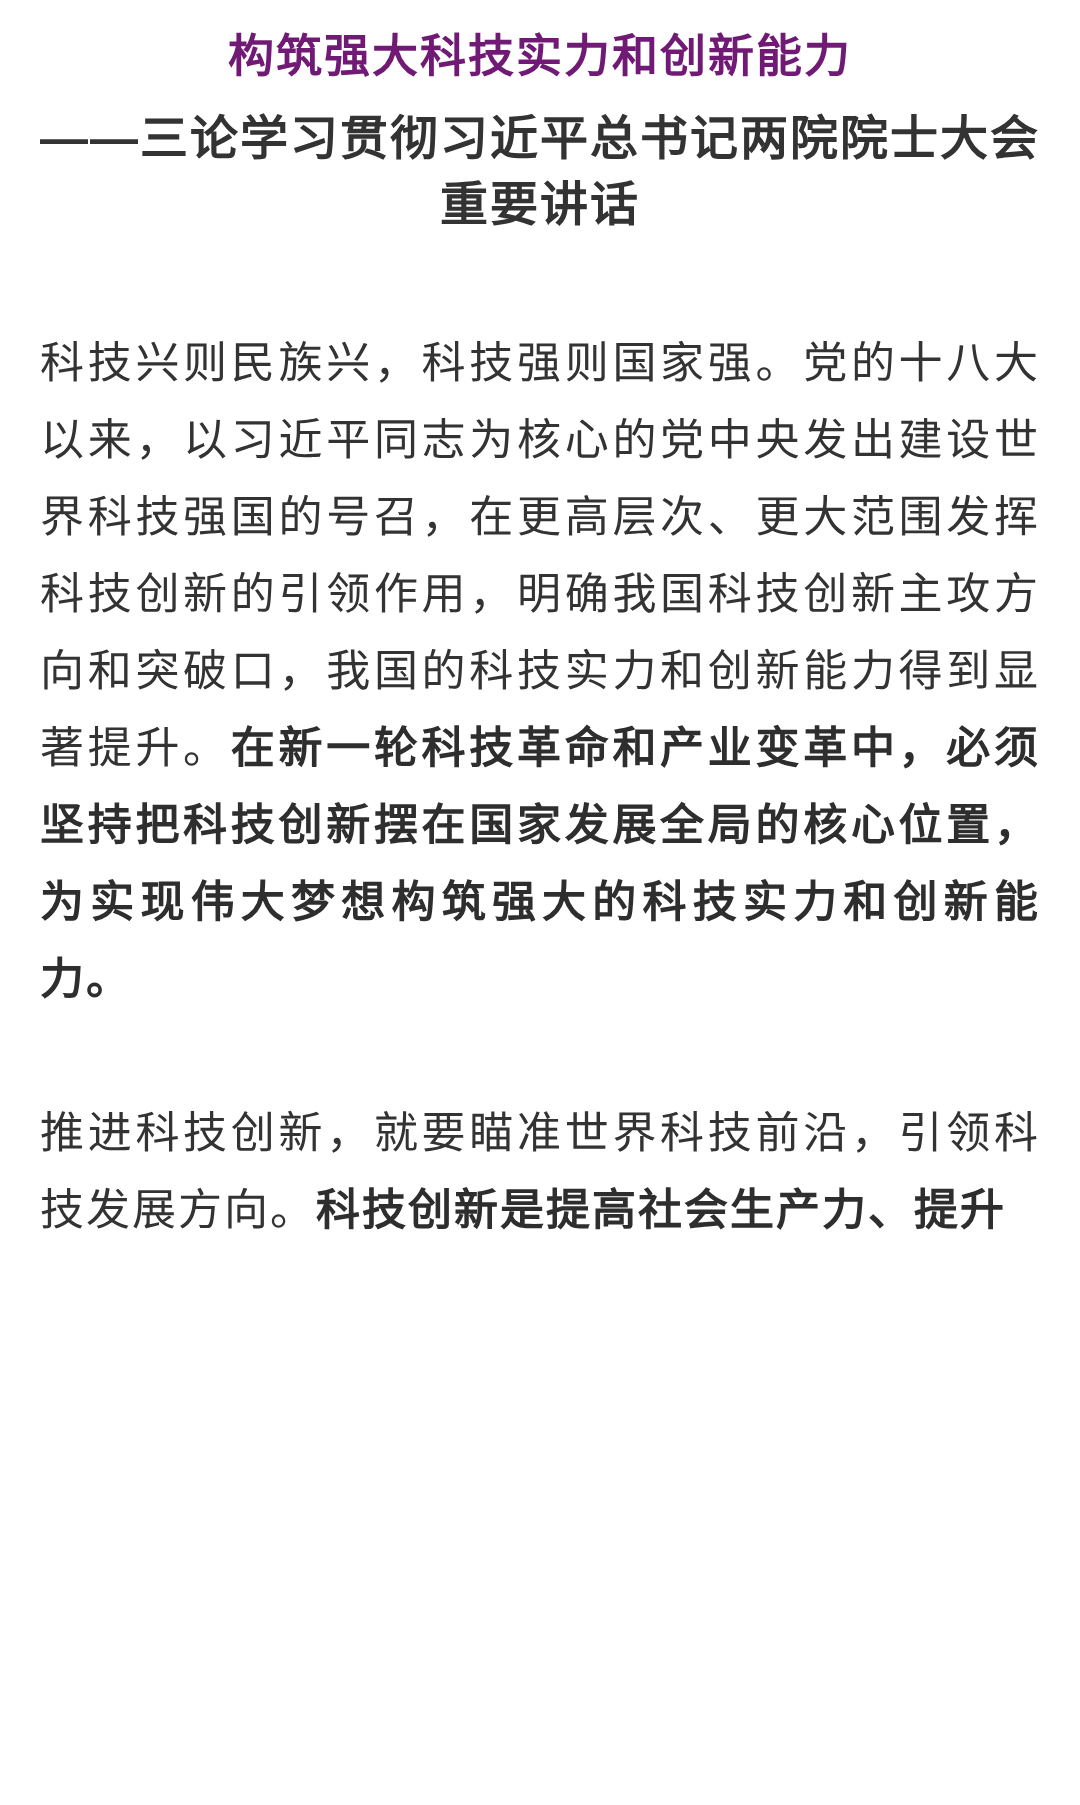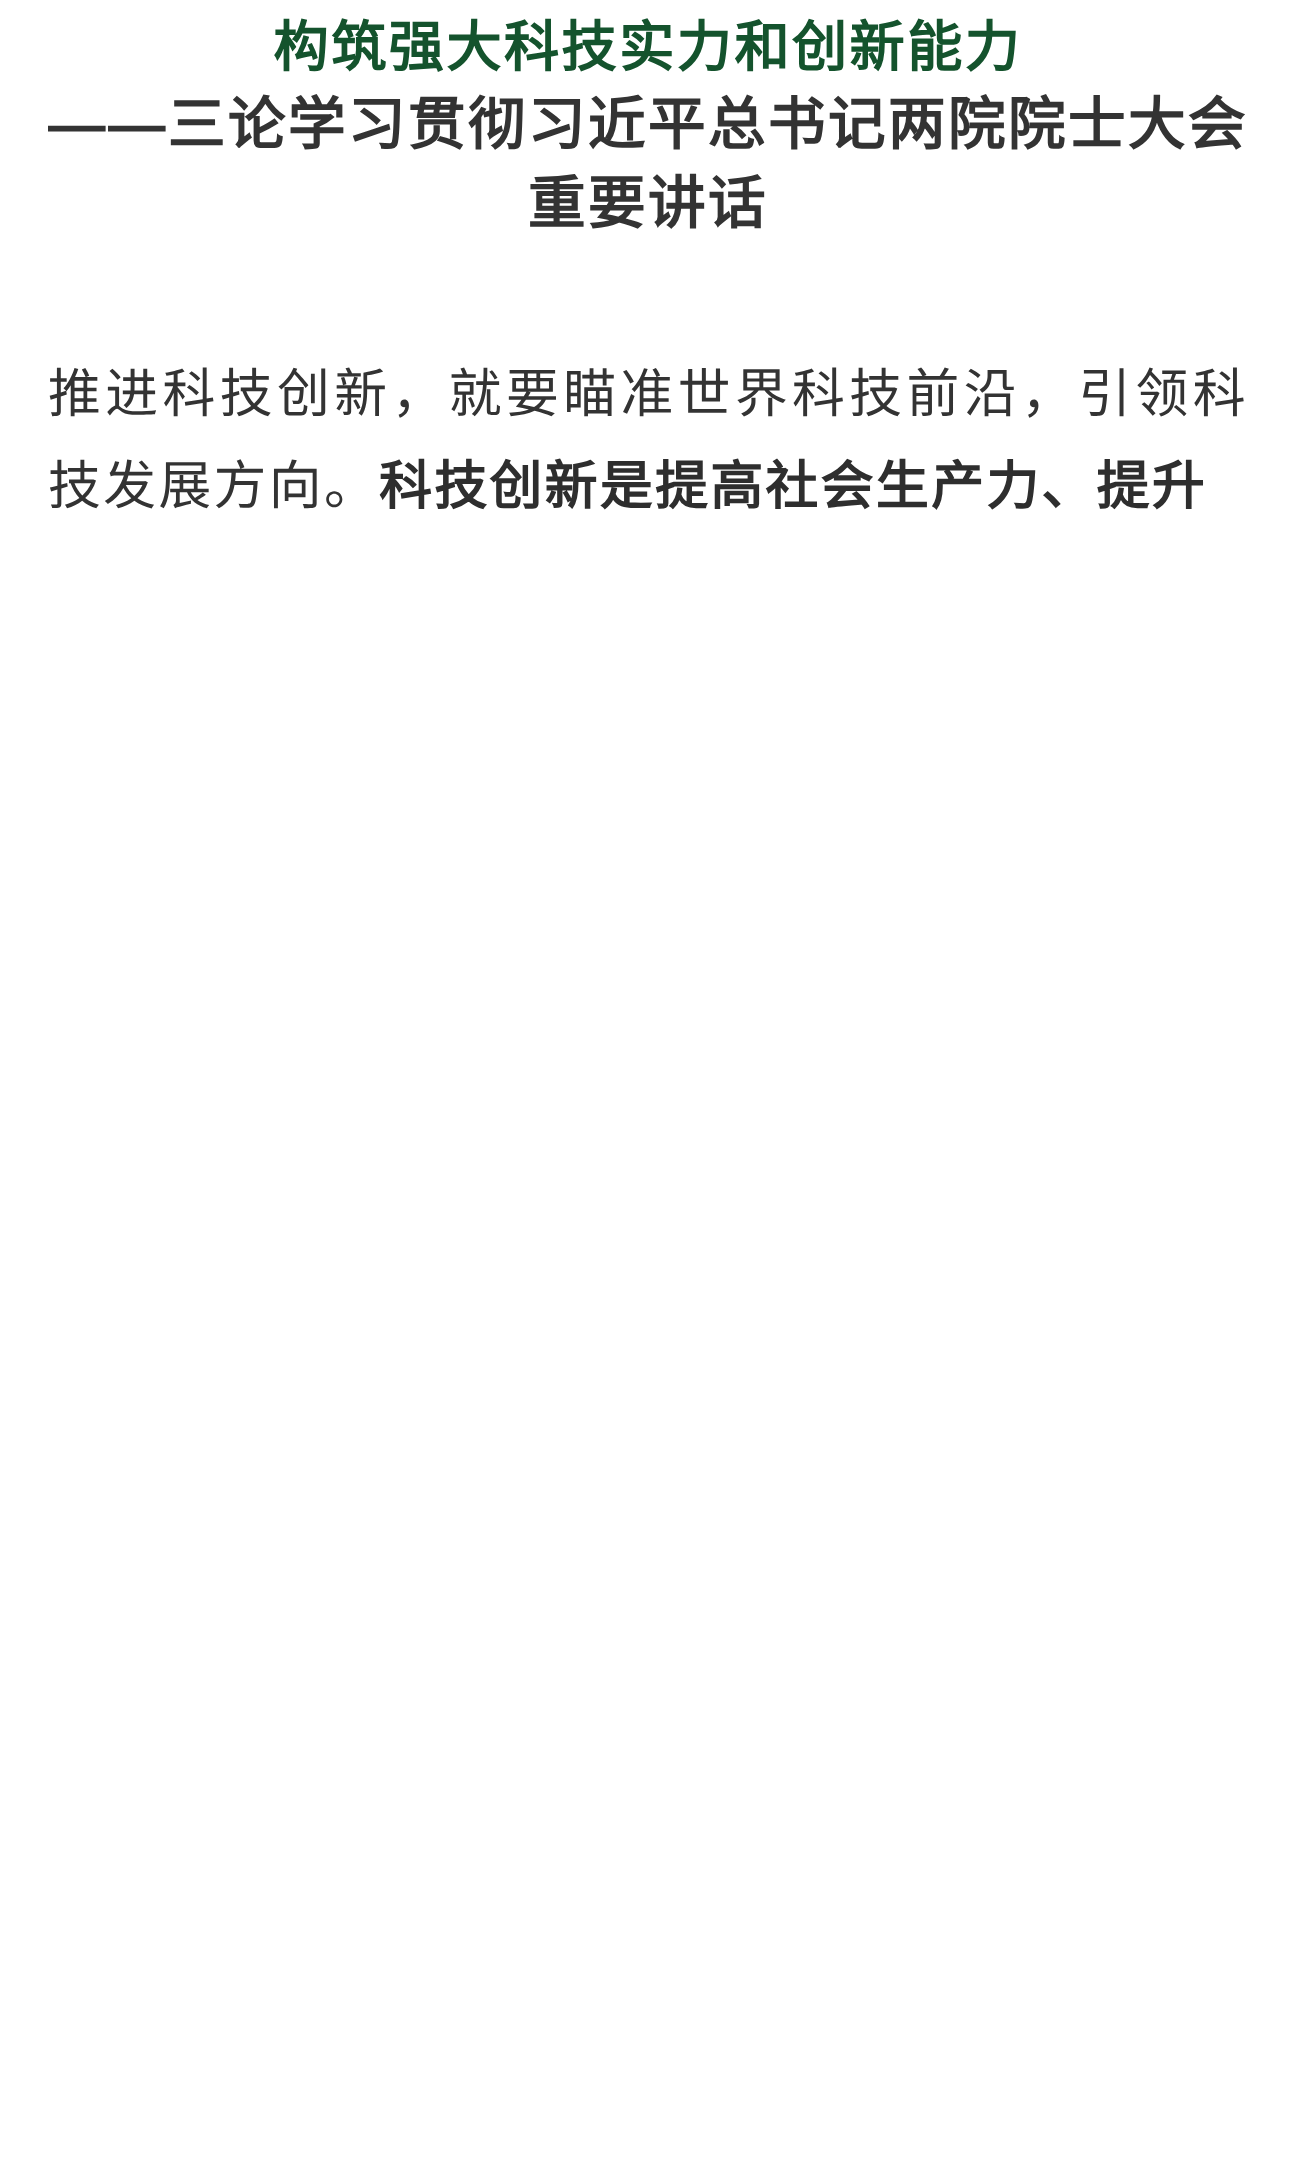--- a/index.html
+++ b/index.html
@@ -12,23 +12,23 @@
     width: 1080px;
     height: 1805px;
     margin: 0 auto;
     background: #ffffff;
     overflow: hidden;
     box-sizing: border-box;
     padding: 6px 40px 0 40px;
     font-family: "Liberation Sans", "DejaVu Sans", sans-serif;
   }
   .headline {
-    margin: 0;
+    margin: 17px;
     padding: 0 14px;
-    color: #14532d;
+    color: #701a75;
     font-size: 46px;
     line-height: 66px;
     font-weight: 700;
     text-align: center;
     letter-spacing: 2px;
   }
   .subtitle {
     margin: 0;
     padding: 0;
     color: #333333;
@@ -61,17 +61,18 @@
 
 <div class="page">
 
   <h1 class="headline">构筑强大科技实力和创新能力</h1>
 
   <h2 class="subtitle">——三论学习贯彻习近平总书记两院院士大会重要讲话</h2>
 
   <div class="article-body">
 
 
+    <p><span>科技兴则民族兴，科技强则国家强。党的十八大以来，以习近平同志为核心的党中央发出建设世界科技强国的号召，在更高层次、更大范围发挥科技创新的引领作用，明确我国科技创新主攻方向和突破口，我国的科技实力和创新能力得到显著提升。</span><strong>在新一轮科技革命和产业变革中，必须坚持把科技创新摆在国家发展全局的核心位置，为实现伟大梦想构筑强大的科技实力和创新能力。</strong></p>
 
     <p><span>推进科技创新，就要瞄准世界科技前沿，引领科技发展方向。</span><strong>科技创新是提高社会生产力、提升</strong></p>
 
   </div>
 </div>
 
 </body></html>

